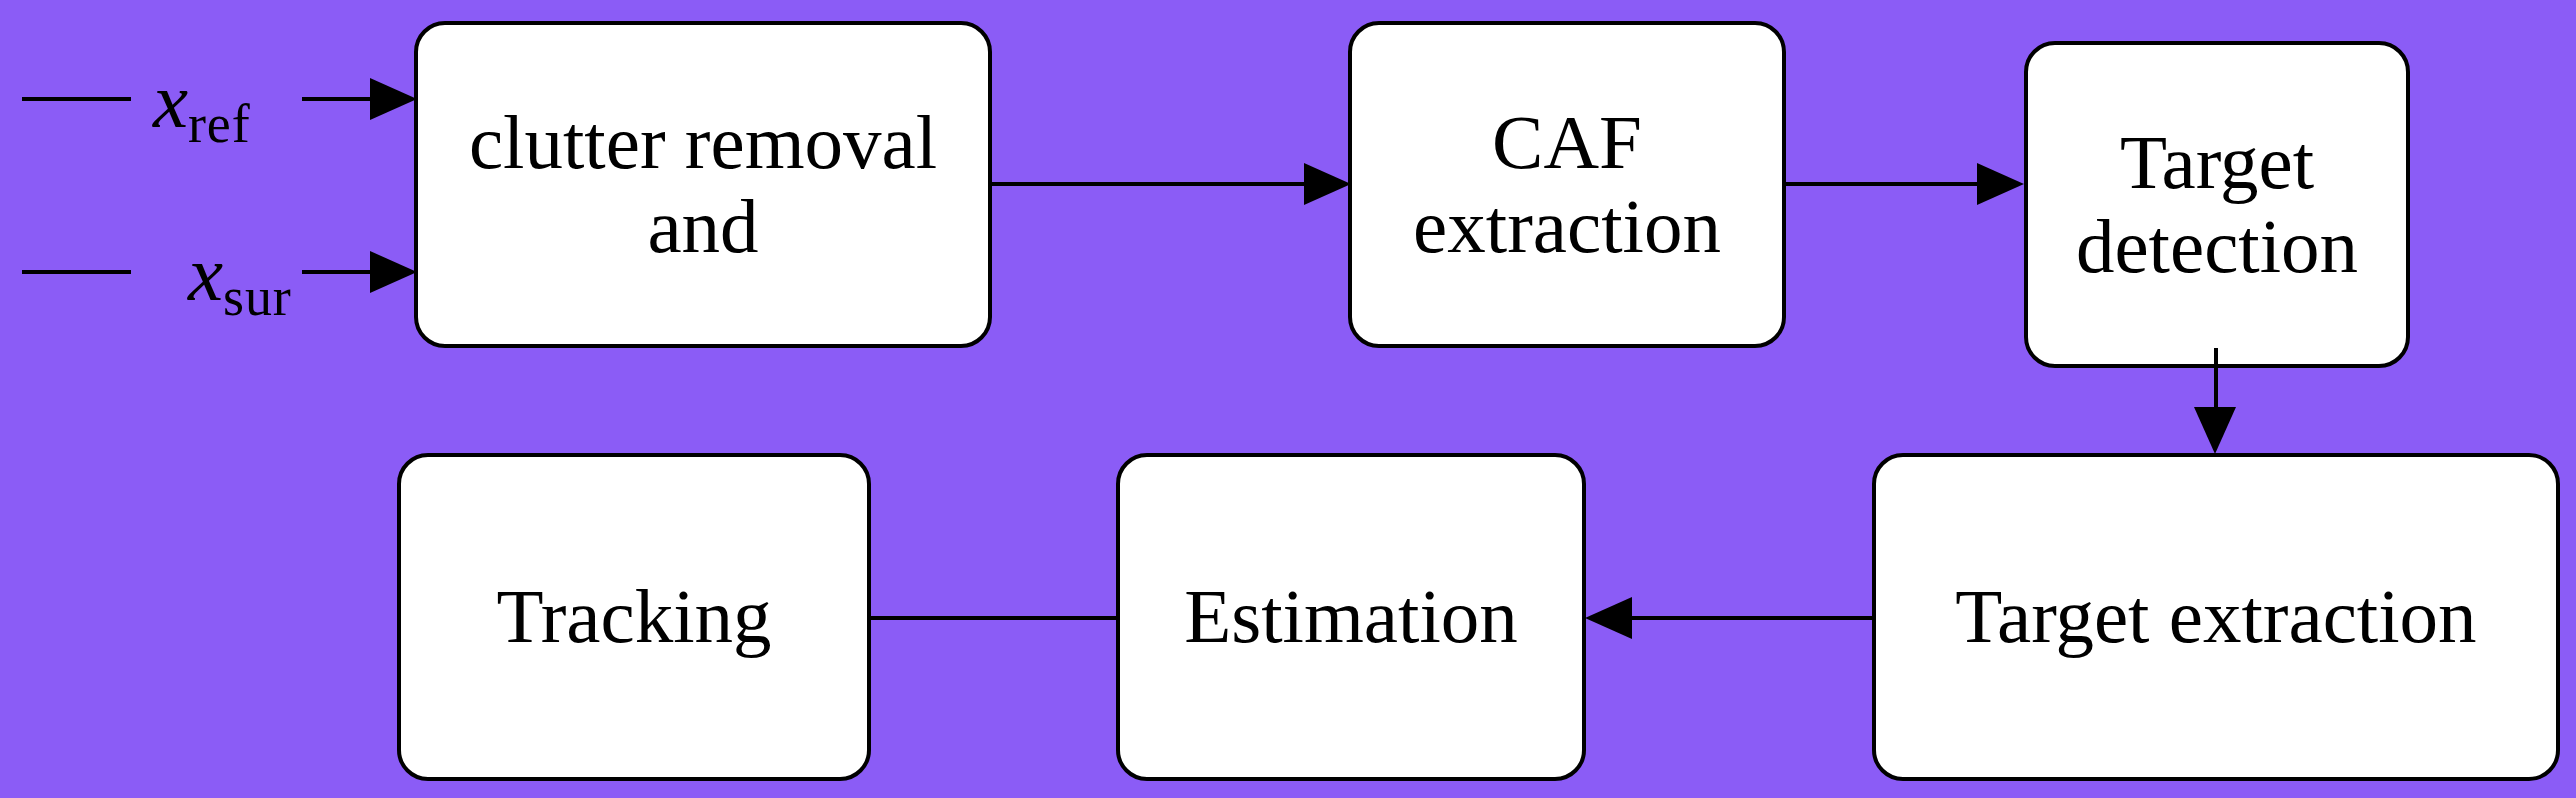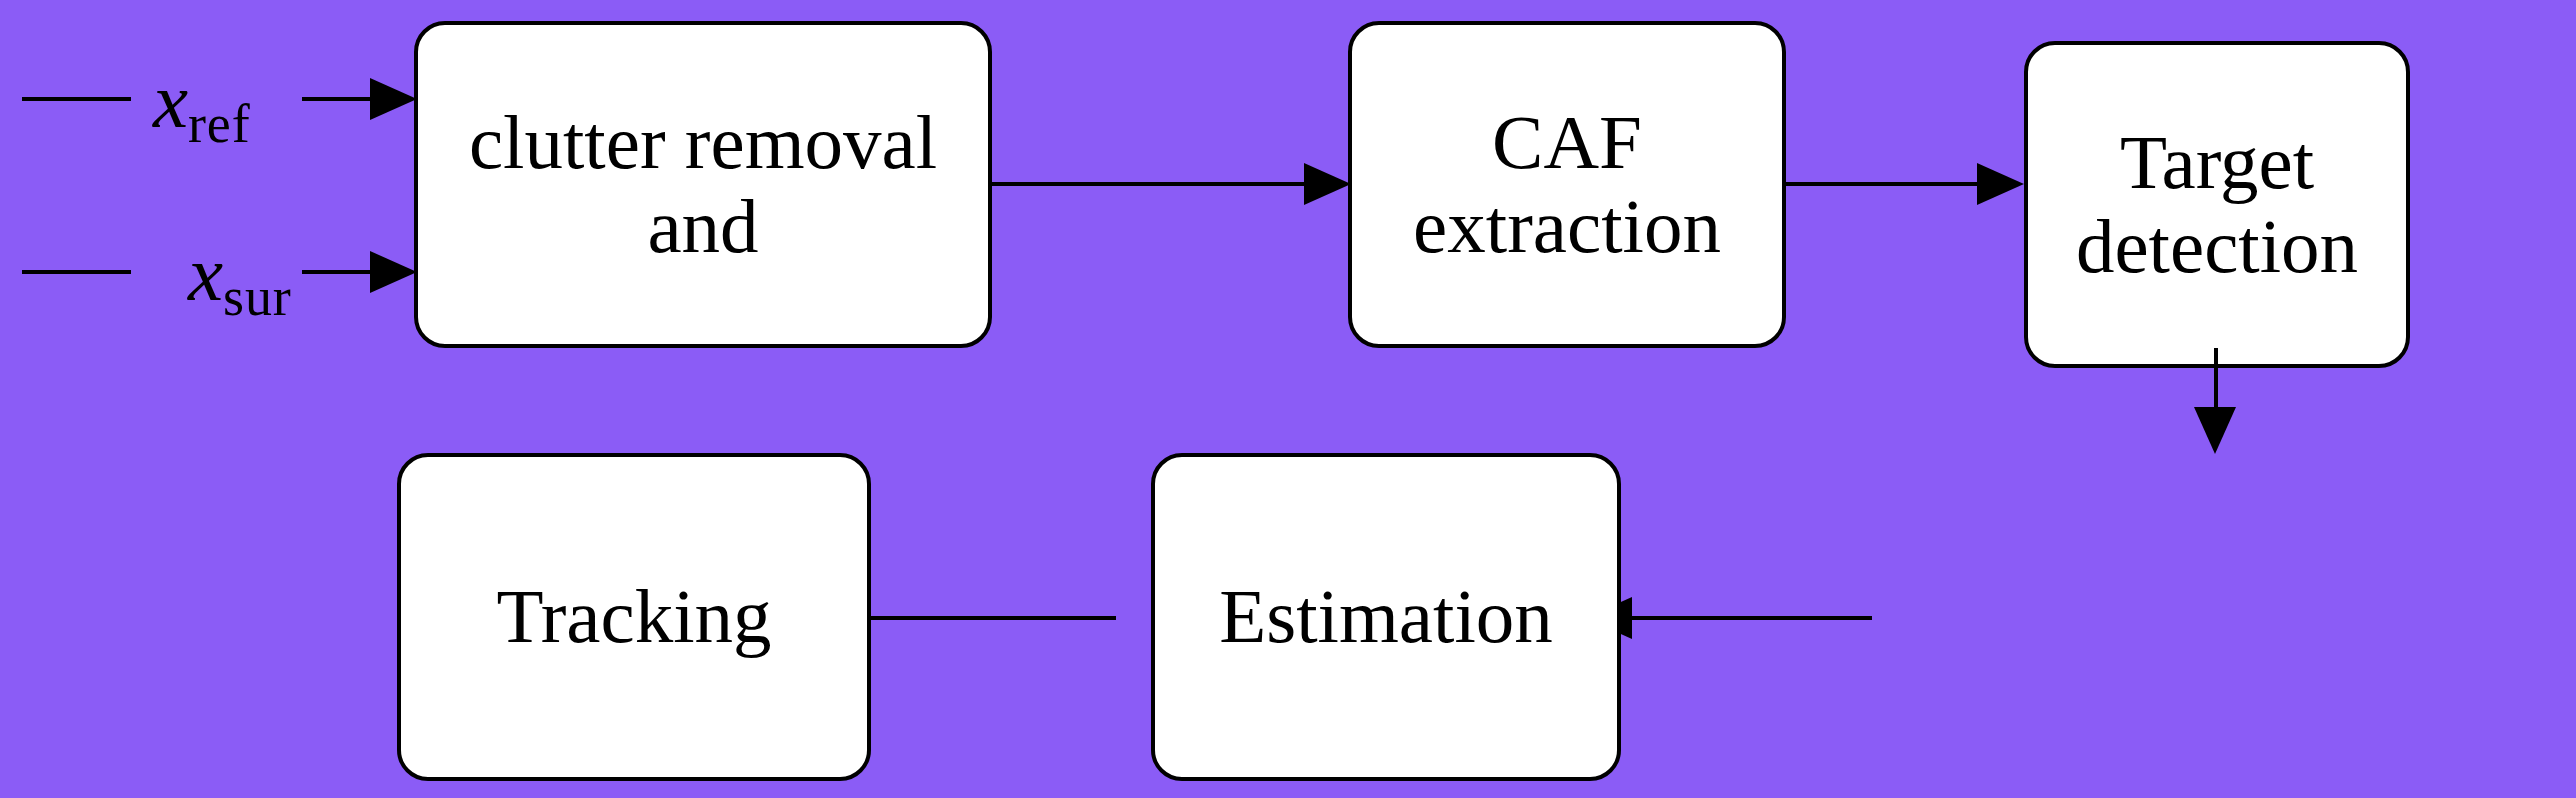--- a/index.html
+++ b/index.html
@@ -101,25 +101,28 @@
   <div class="head-right" style="left:1977px; top:163px;"></div>
 
   <div class="box" style="left:2024px; top:21.4px; width:386px; height:327px;margin-top:20px;">
     <div>Target</div>
     <div>detection</div>
   </div>
 
   <div class="vline" style="left:2214px; top:348px; height:64px;"></div>
   <div class="head-down" style="left:2194px; top:407px;"></div>
 
+  <div class="box" style="left:1872px; top:453px; width:688px; height:328px;">
+    <div>Target extraction</div>
+  </div>
 
   <div class="hline" style="left:1631px; top:616px; width:241px;"></div>
   <div class="head-left" style="left:1585px; top:597px;"></div>
 
-  <div class="box" style="left:1116px; top:453px; width:470px; height:328px;margin-left:35px;">
+  <div class="box" style="left:1116px; top:453px; width:470px; height:328px;">
     <div>Estimation</div>
   </div>
 
   <div class="hline" style="left:838px; top:616px; width:278px;"></div>
   <div class="head-left" style="left:792px; top:597px;"></div>
 
   <div class="box" style="left:397px; top:453px; width:474px; height:328px;">
     <div>Tracking</div>
   </div>
 

